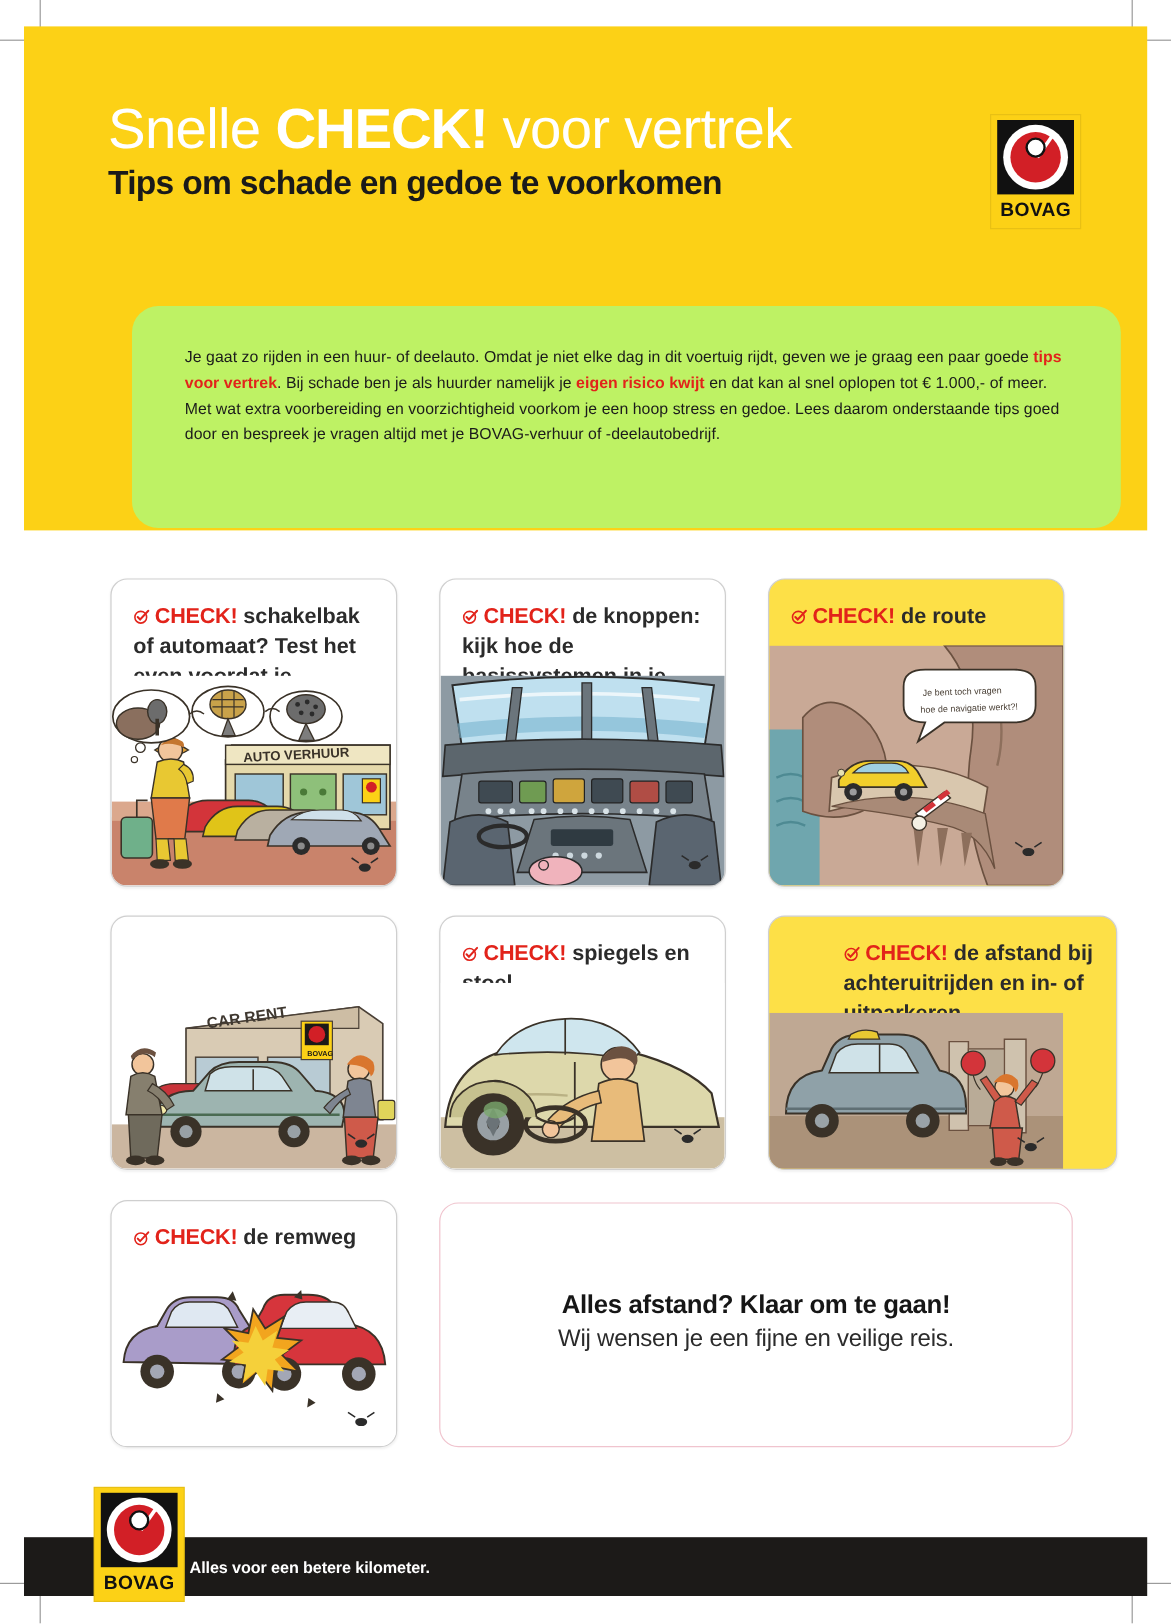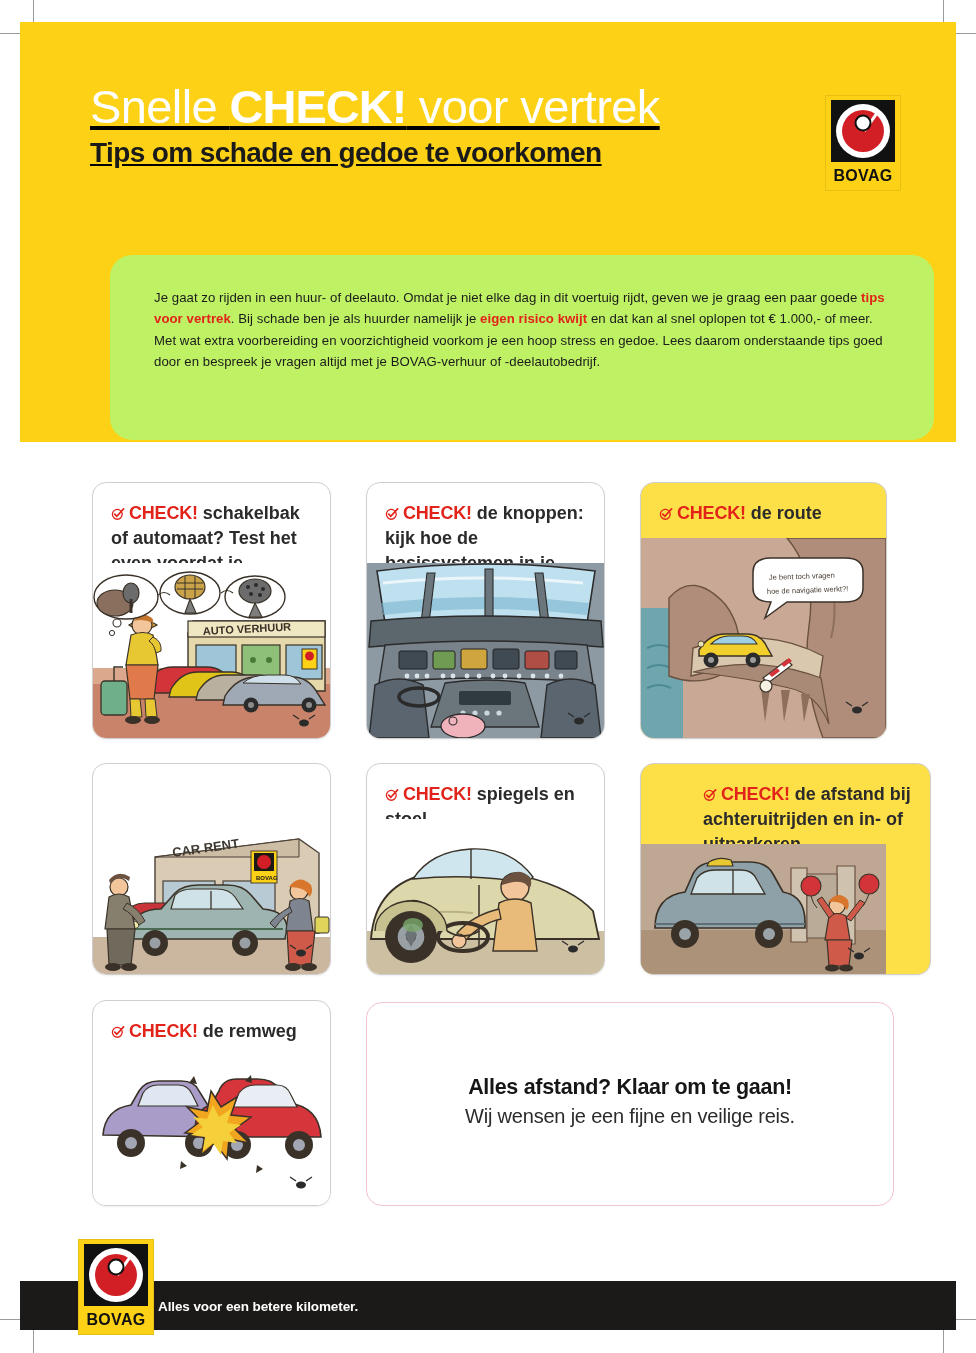--- a/index.html
+++ b/index.html
@@ -15,21 +15,21 @@
   
   .cm{position:absolute;background:#9b9b9b;}
   .cm.h{height:1px;width:34px;}
   .cm.v{width:1px;height:34px;}
 
   
   .header{
     position:absolute;left:20px;top:22px;width:936px;height:420px;
     background:#fcd116;
   }
-  .header-inner{position:absolute;left:70px;top:60px;width:800px;text-decoration:underline;}
+  .header-inner{position:absolute;left:70px;top:60px;width:800px;}
   .title-line1{
     font-size:47px;line-height:1.08;color:#ffffff;font-weight:400;
     letter-spacing:-0.6px;white-space:nowrap;
   }
   .title-line1 b{color:#ffffff;font-weight:800;letter-spacing:-1px;}
   .title-line2{
     font-size:28px;line-height:1.15;color:#1a1a1a;font-weight:600;
     letter-spacing:-0.6px;margin-top:4px;white-space:nowrap;
   }
 

